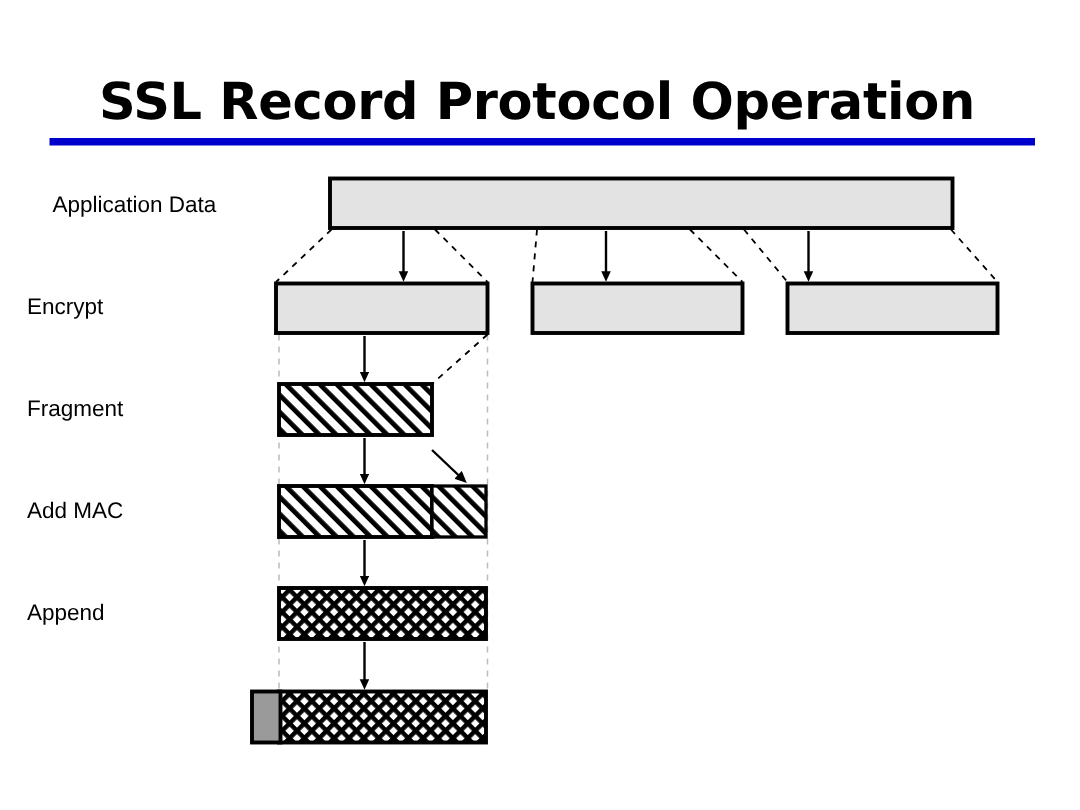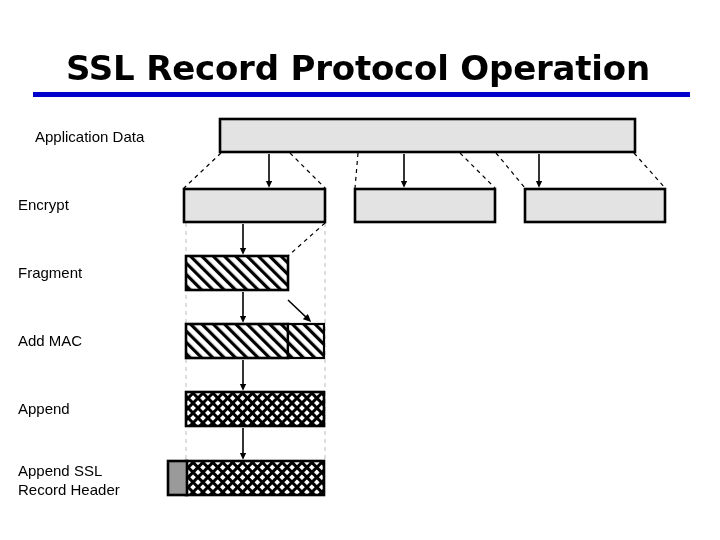--- a/index.html
+++ b/index.html
@@ -145,17 +145,15 @@
       <line x1="243" y1="428" x2="243" y2="456" stroke="#000000" stroke-width="1.6" marker-end="url(#arrowhead)"></line>
       <rect x="186" y="461" width="138" height="34" fill="url(#pat-crosshatch)" stroke="#000000" stroke-width="2.6"></rect>
       <rect x="168" y="461" width="19" height="34" fill="#9a9a9a" stroke="#000000" stroke-width="2.6"></rect>
     </svg>
 
     <div class="row-label" style="left:35px; top:127px;">Application Data</div>
     <div class="row-label" style="left:18px; top:195px;">Encrypt</div>
     <div class="row-label" style="left:18px; top:263px;">Fragment</div>
     <div class="row-label" style="left:18px; top:331px;">Add MAC</div>
     <div class="row-label" style="left:18px; top:399px;">Append</div>
-    <div class="row-label" style="left:18px; top:461px;">Append SSL
-Record Header</div>
   </div>
 
 </div>
 
 </body></html>

